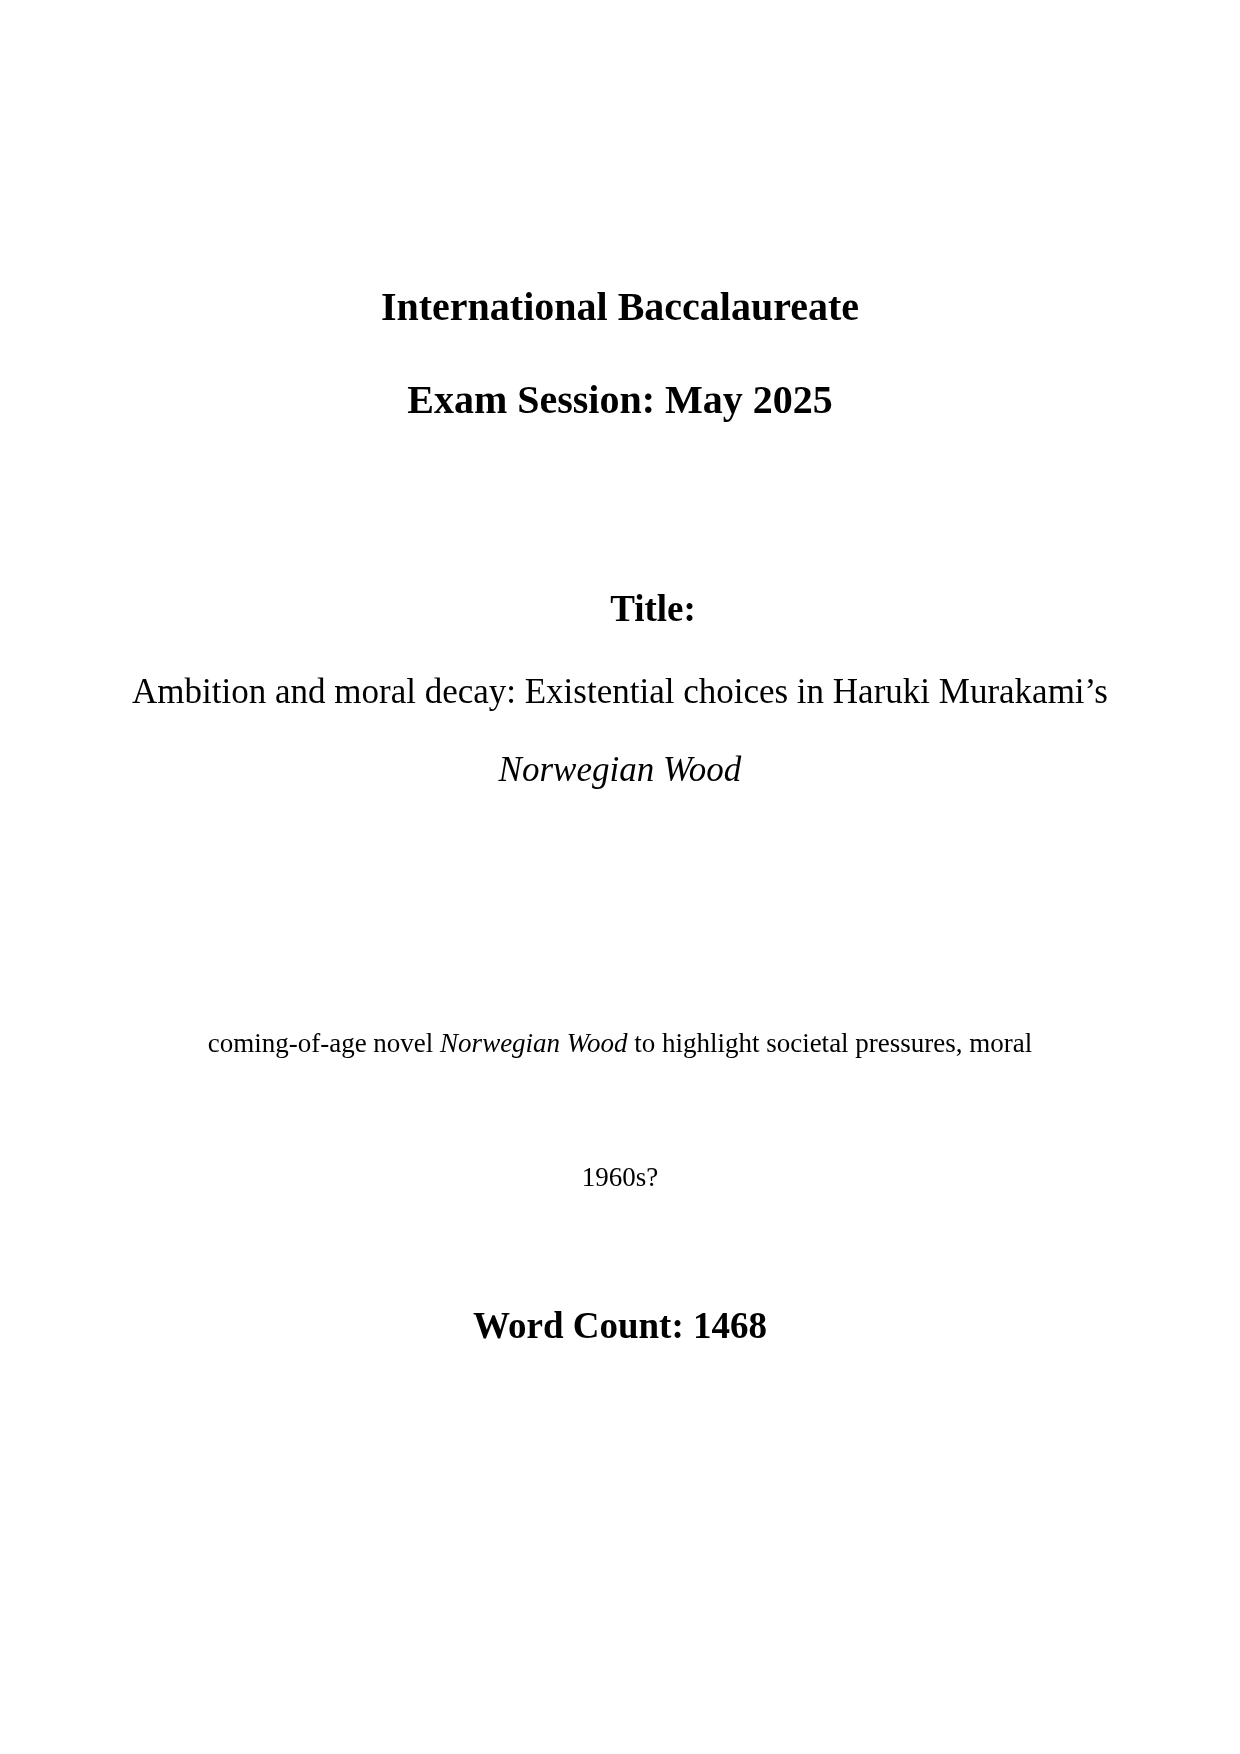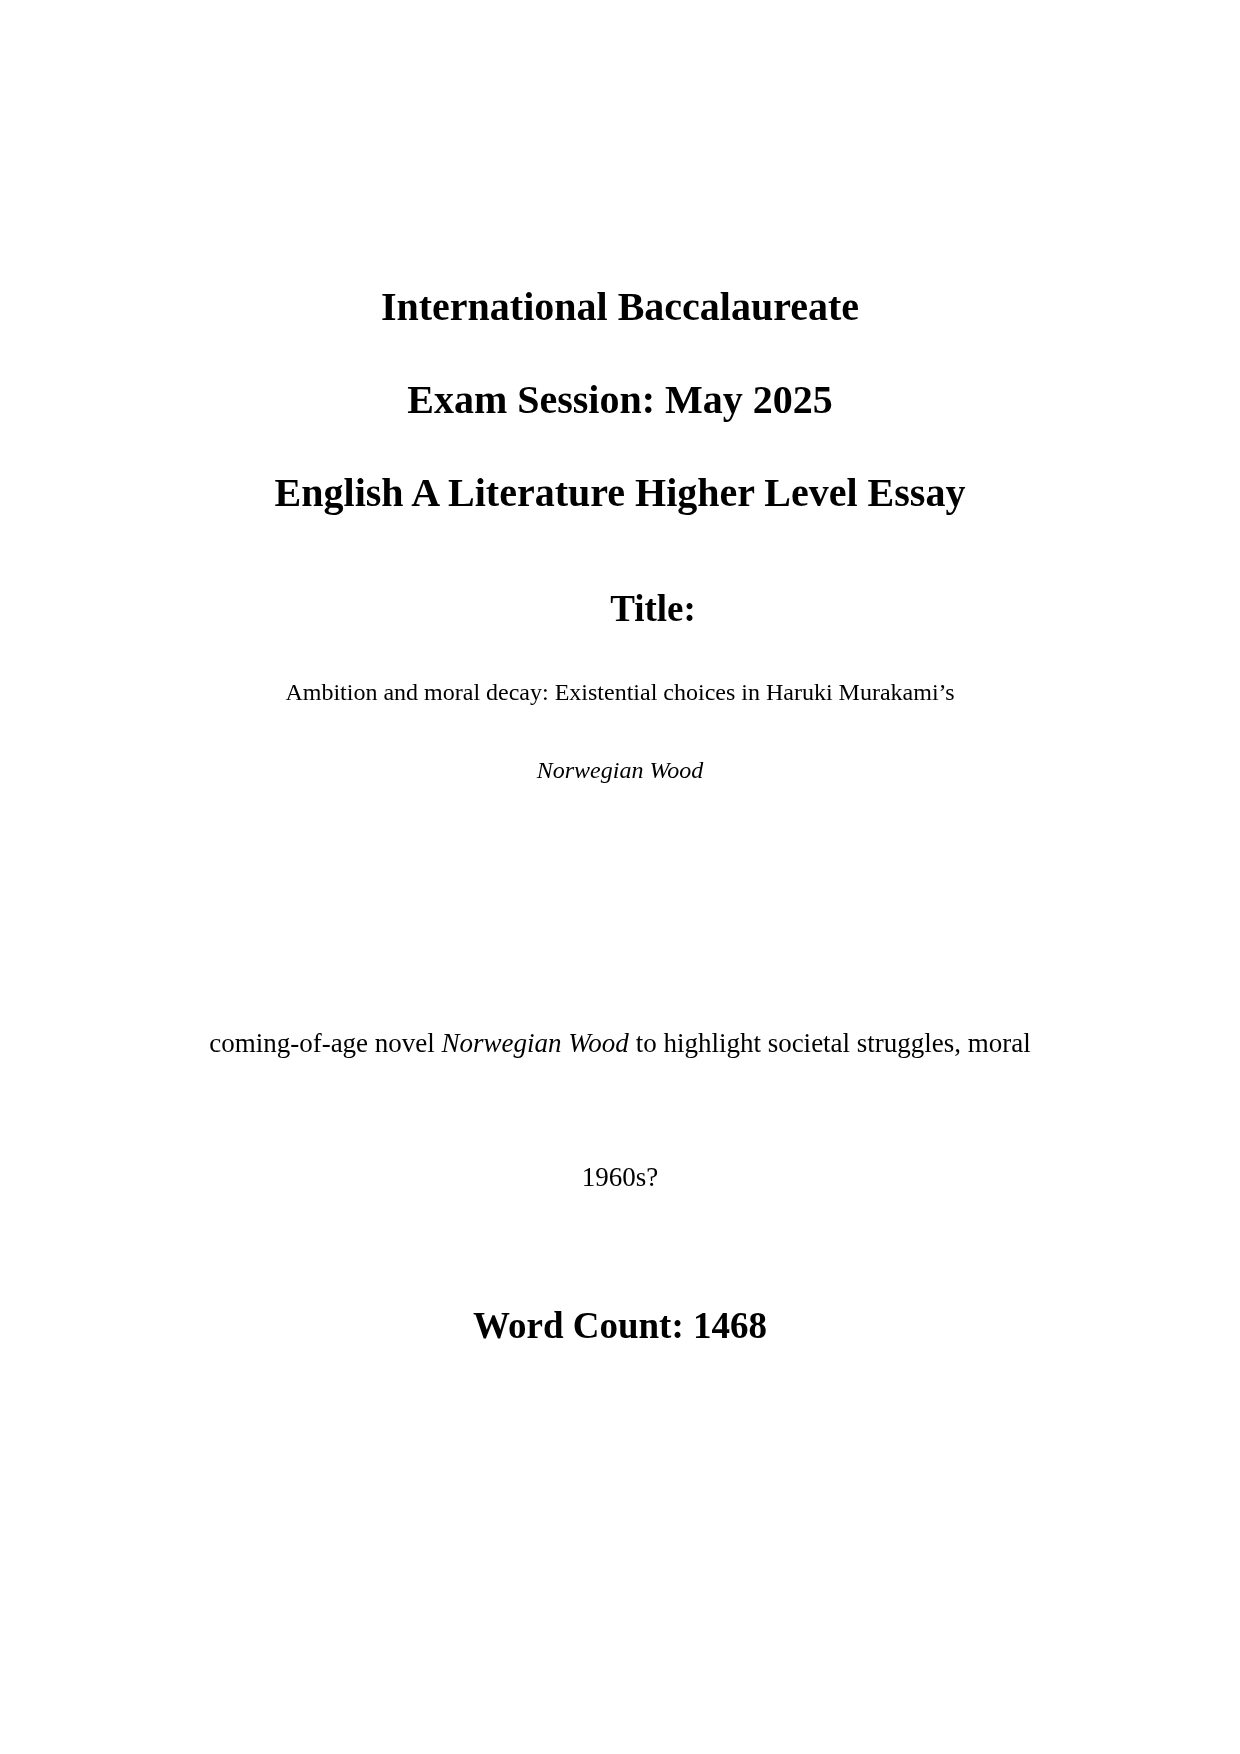--- a/index.html
+++ b/index.html
@@ -34,42 +34,41 @@
       font-weight: bold;
       font-size: 40px;
       line-height: 48px;
     }
     .h-mid {
       font-weight: bold;
       font-size: 37px;
       line-height: 44px;
     }
     .t-body {
-      font-size: 24px;
+      font-size: 35px;
       line-height: 40px;
     }
     .t-small {
       font-size: 27px;
       line-height: 36px;
     }
     .ital {
       font-style: italic;
     }
   </style>
 </head>
 <body>
 
 <div class="page">
 
   <div class="line h-big" style="top:283px;">International Baccalaureate</div>
   <div class="line h-big" style="top:376px;">Exam Session: May 2025</div>
-  <div class="line h-big" style="top:469px;">English A Literature Higher Level Essay</div>
 
   <div class="line h-mid" style="top:587px;margin-left:33px;">Title:</div>
   <div class="line t-body" style="top:672px;">Ambition and moral decay: Existential choices in Haruki Murakami’s</div>
   <div class="line t-body ital" style="top:750px;">Norwegian Wood</div>
 
-  <div class="line t-small" style="top:1025px;"><span>coming-of-age novel </span><span class="ital">Norwegian Wood</span><span> to highlight societal struggles, moral</span></div>
+  <div class="line t-small" style="top:1025px;"><span>coming-of-age novel </span><span class="ital">Norwegian Wood</span><span> to highlight societal pressures, moral</span></div>
   <div class="line t-small" style="top:1159px;">1960s?</div>
 
   <div class="line h-mid" style="top:1304px;">Word Count: 1468</div>
 
 </div>
 
 </body></html>

